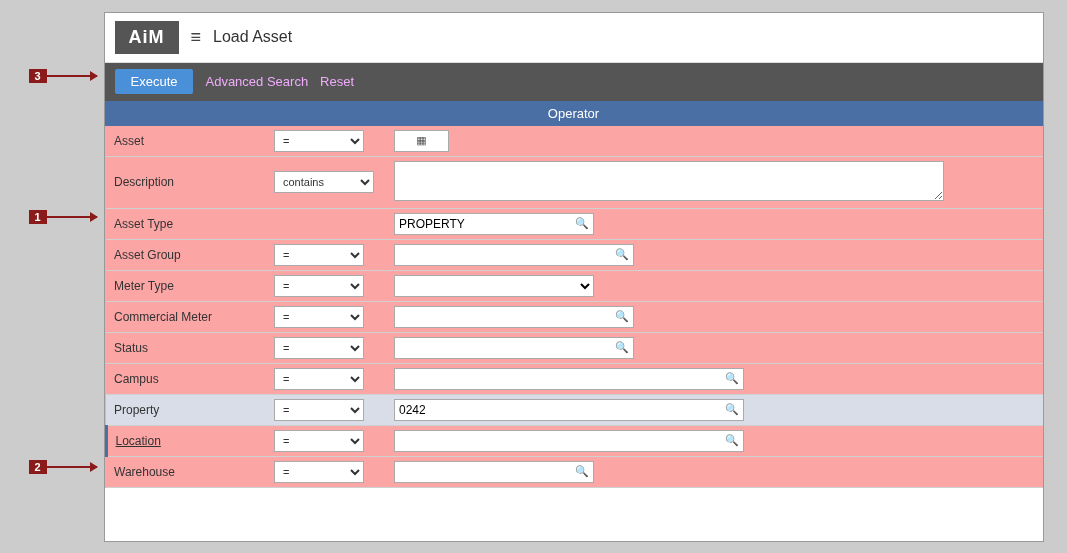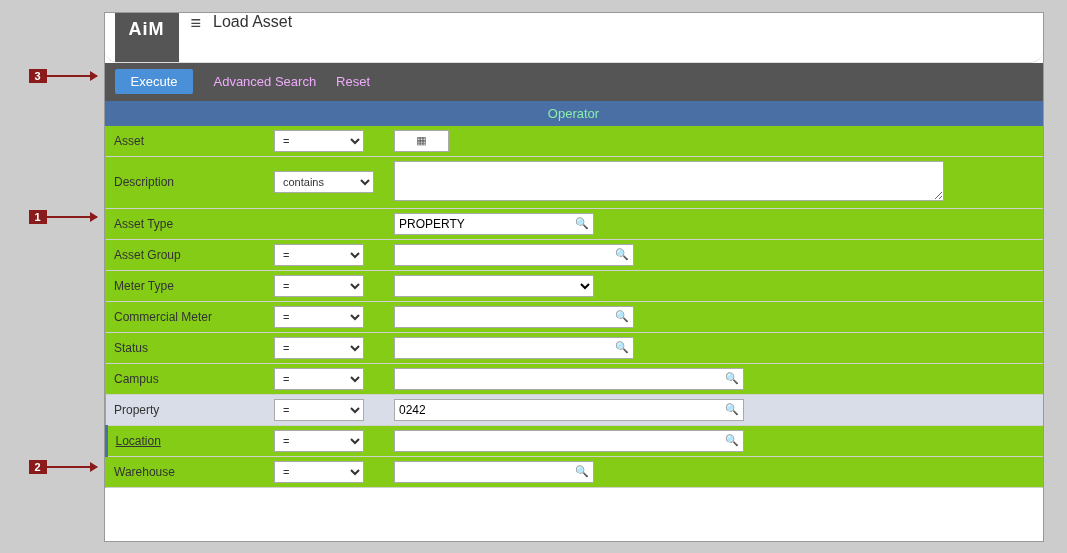--- a/index.html
+++ b/index.html
@@ -25,26 +25,26 @@
 
     .main-panel {
       width: 940px;
       background: #fff;
       border: 1px solid #999;
     }
 
     
     .title-bar {
       display: flex;
+      align-items: center;
       background: #fff;
       border-bottom: 1px solid #ddd;
       height: 50px;
       padding: 0 10px;
       gap: 12px;
-      border-radius: 13px;
     }
 
     .aim-logo {
       background: #555;
       color: #fff;
       font-weight: bold;
       font-size: 18px;
       padding: 6px 14px;
       letter-spacing: 1px;
     }
@@ -61,21 +61,21 @@
       font-weight: normal;
     }
 
     
     .toolbar {
       display: flex;
       align-items: center;
       background: #555;
       height: 38px;
       padding: 0 10px;
-      gap: 20px;
+      gap: 12px;
     }
 
     .execute-btn {
       background: #4a90d9;
       color: white;
       border: none;
       padding: 5px 16px;
       font-size: 13px;
       cursor: pointer;
       border-radius: 2px;
@@ -93,32 +93,32 @@
     
     .content-area {
       background: #e8e8e8;
       padding: 0;
       flex: 1;
     }
 
     
     .section-header {
       background: #4a6fa5;
-      color: #86efac;
+      color: #ffffff;
       text-align: center;
       padding: 5px 16px;
       font-size: 13px;
       font-weight: normal;
     }
 
     
     .form-table {
       width: 100%;
       border-collapse: collapse;
-      background: #84cc16;
+      background: #fca5a5;
     }
 
     .form-table tr {
       border-bottom: 1px solid #d0d0d0;
     }
 
     .form-table td {
       padding: 4px 8px;
       vertical-align: middle;
     }

